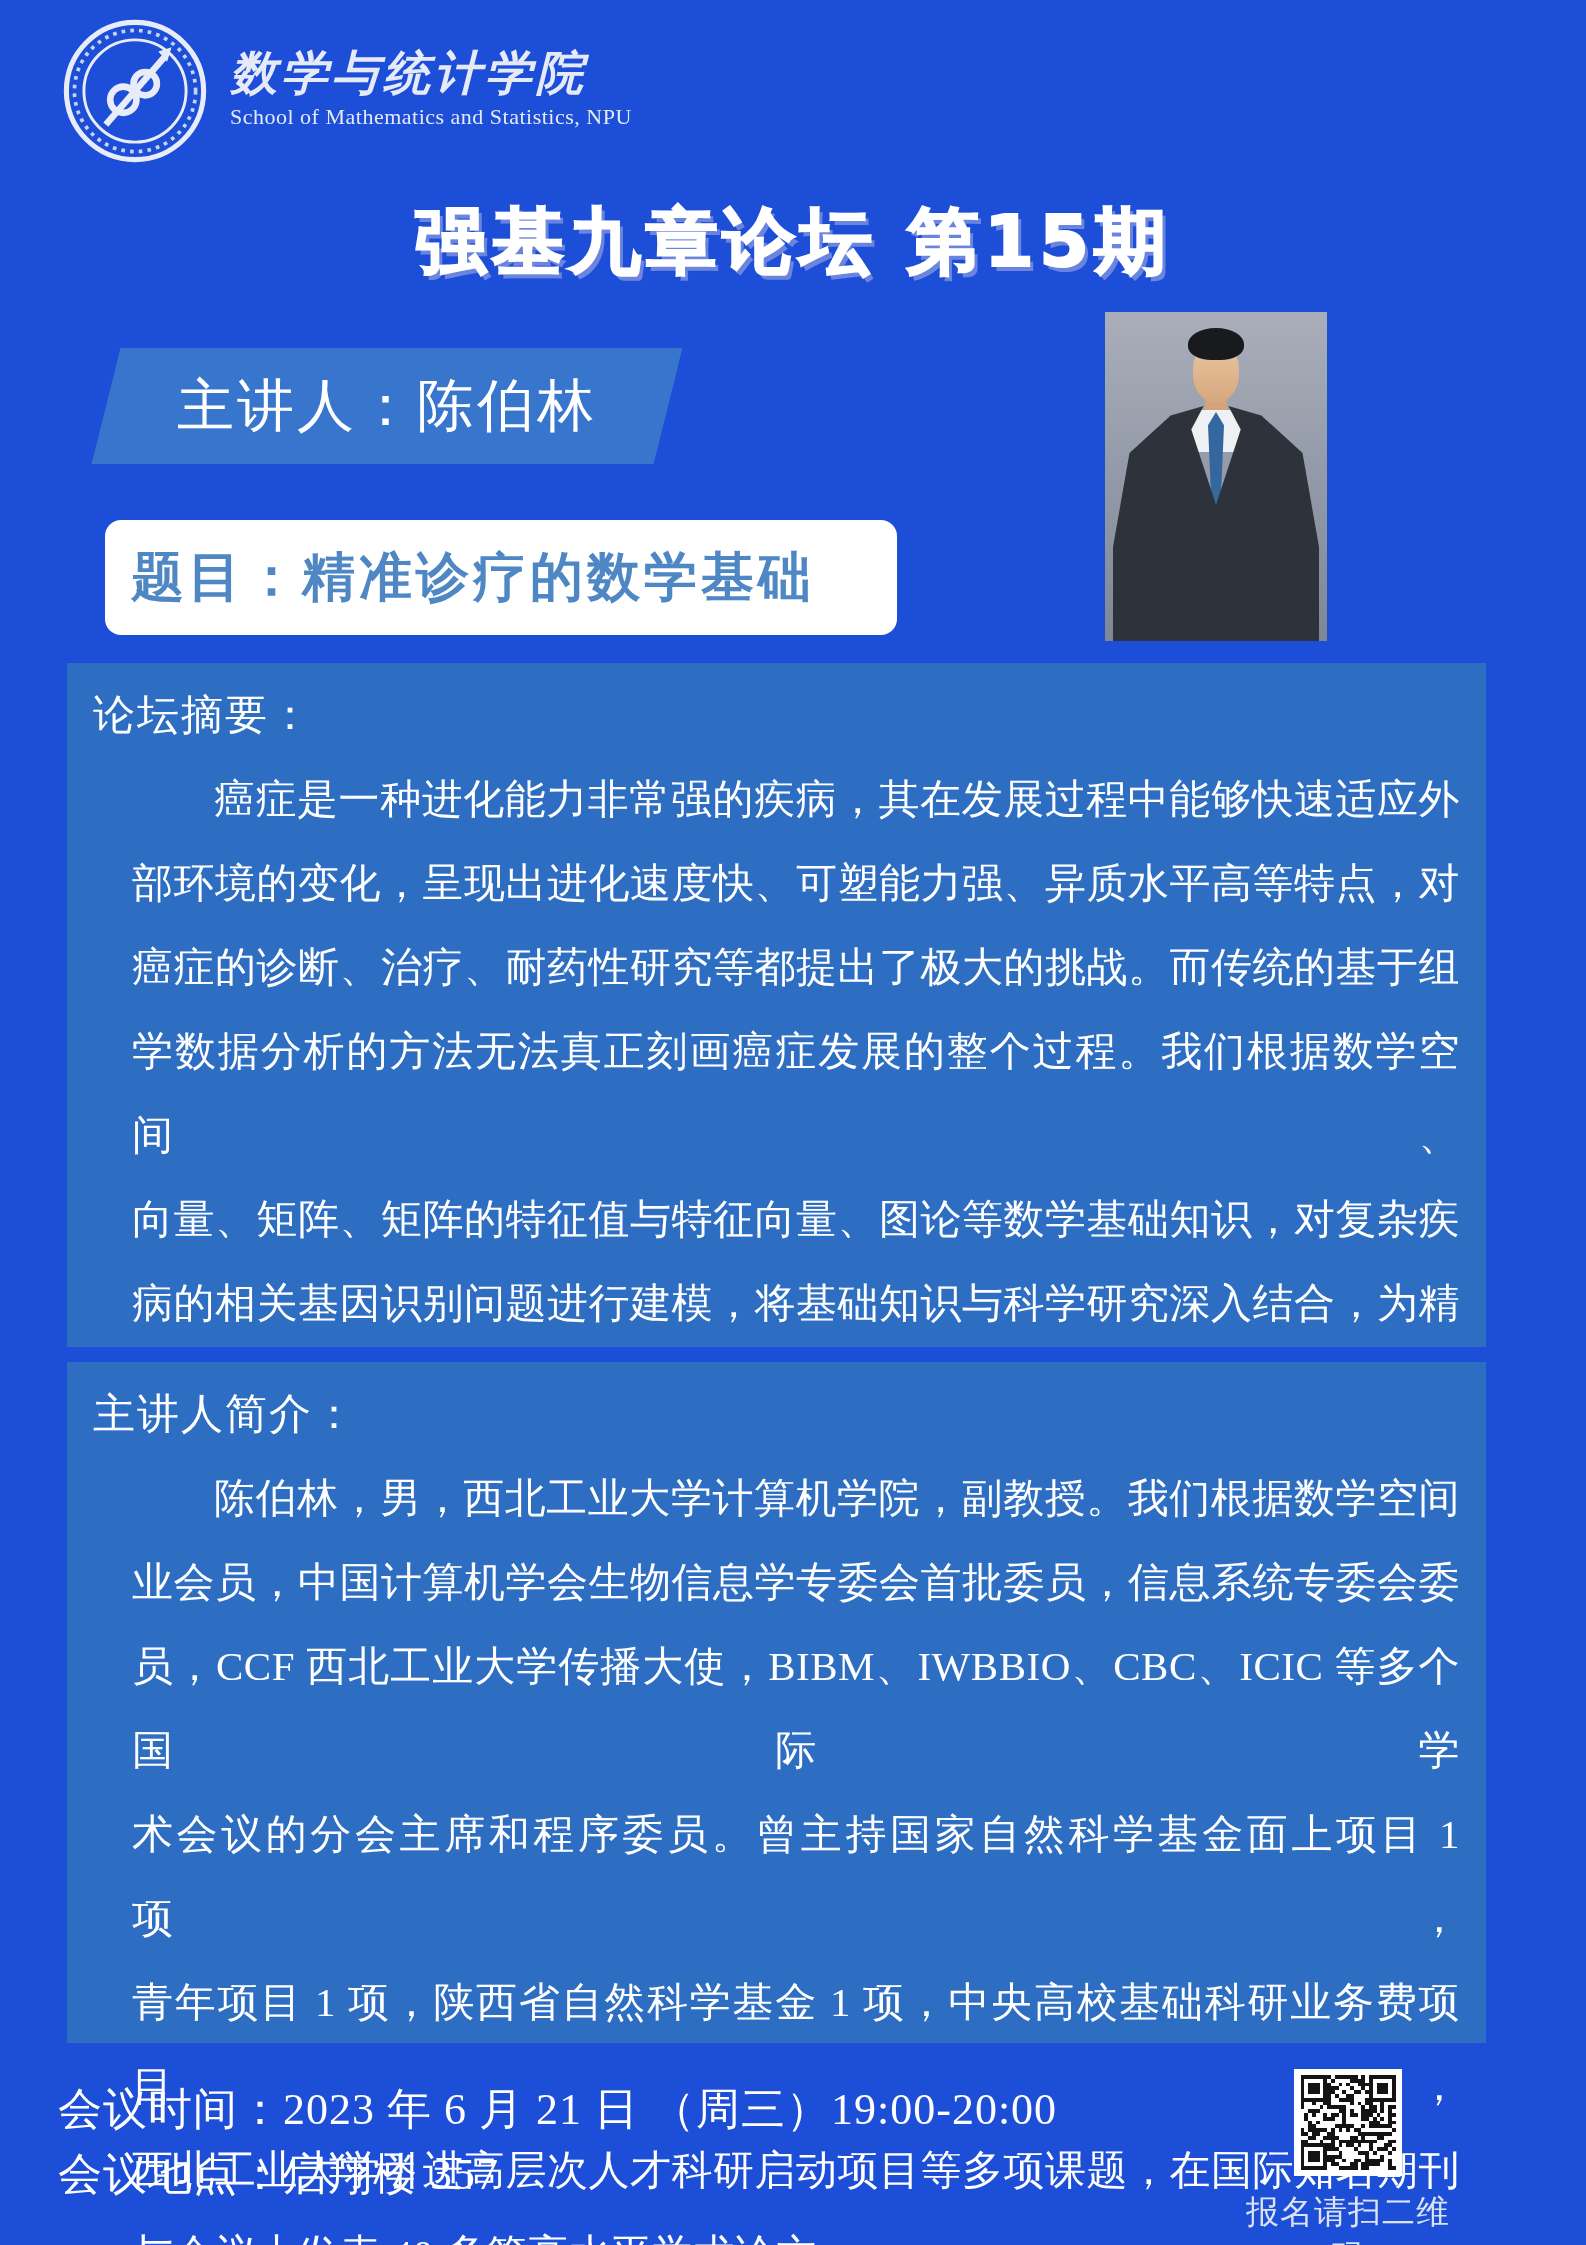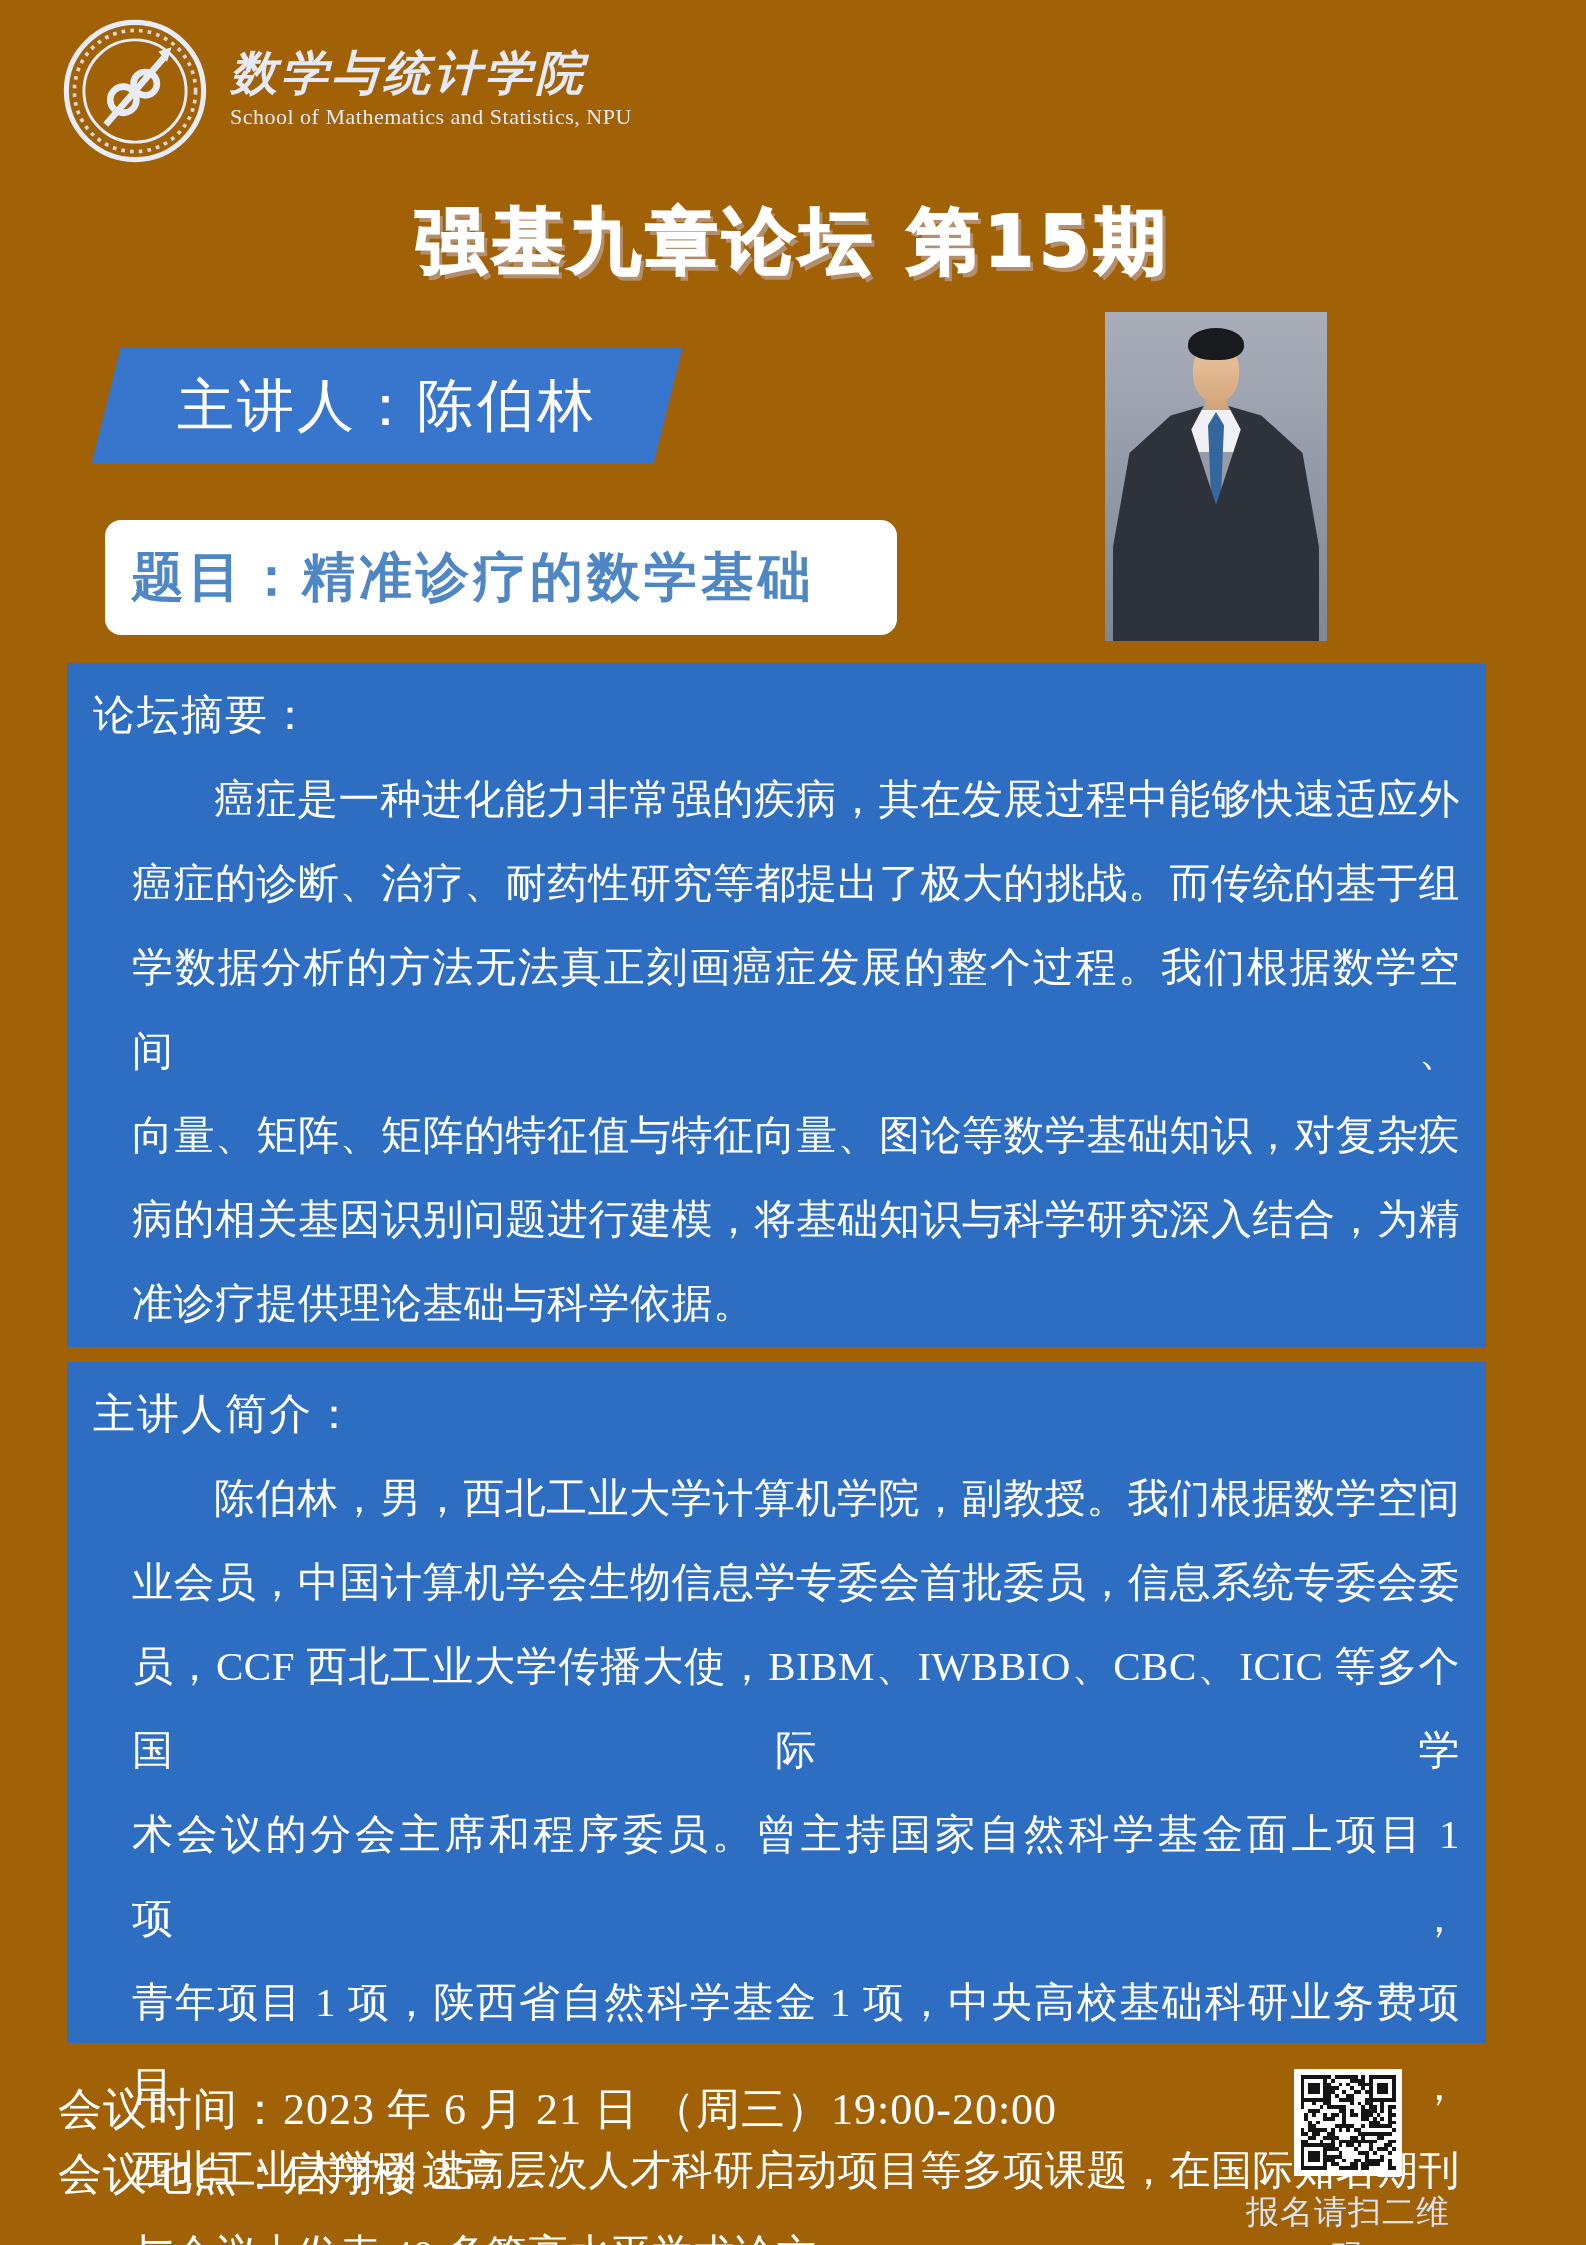--- a/index.html
+++ b/index.html
@@ -1,18 +1,18 @@
 <!DOCTYPE html>
 <html><head>
 <meta charset="utf-8">
 <style>
   html,body{margin:0;padding:0;}
   body{width:1586px;height:2245px;background:#1e4189;overflow:hidden;
        font-family:"Liberation Serif","DejaVu Serif",serif;}
-  .poster{position:relative;width:1586px;height:2245px;background:#a16207;}
+  .poster{position:relative;width:1586px;height:2245px;background:#1d4ed8;}
 
   
   .seal{position:absolute;left:62px;top:18px;width:146px;height:146px;}
   .org-cn{position:absolute;left:230px;top:42px;font-size:47px;font-weight:bold;
           font-style:italic;color:#e6eaf7;letter-spacing:4px;}
   .org-en{position:absolute;left:230px;top:104px;font-size:22px;color:#e6eaf7;
           font-family:"Liberation Serif",serif;letter-spacing:0.5px;}
 
   
   .title{position:absolute;left:0;top:194px;width:1586px;text-align:center;
@@ -102,20 +102,21 @@
     <div class="p-shirt"></div>
     <div class="p-tie"></div>
     <div class="p-suit"></div>
     <div class="p-face"></div>
     <div class="p-hair"></div>
   </div>
 
   <section class="panel abstract">
     <div class="panel-heading">论坛摘要：</div>
     <div class="line fill indent">癌症是一种进化能力非常强的疾病，其在发展过程中能够快速适应外</div>
+    <div class="line fill">部环境的变化，呈现出进化速度快、可塑能力强、异质水平高等特点，对</div>
     <div class="line fill">癌症的诊断、治疗、耐药性研究等都提出了极大的挑战。而传统的基于组</div>
     <div class="line fill">学数据分析的方法无法真正刻画癌症发展的整个过程。我们根据数学空间、</div>
     <div class="line fill">向量、矩阵、矩阵的特征值与特征向量、图论等数学基础知识，对复杂疾</div>
     <div class="line fill">病的相关基因识别问题进行建模，将基础知识与科学研究深入结合，为精</div>
     <div class="line">准诊疗提供理论基础与科学依据。</div>
   </section>
 
   <section class="panel bio">
     <div class="panel-heading">主讲人简介：</div>
     <div class="line fill indent">陈伯林，男，西北工业大学计算机学院，副教授。我们根据数学空间</div>

